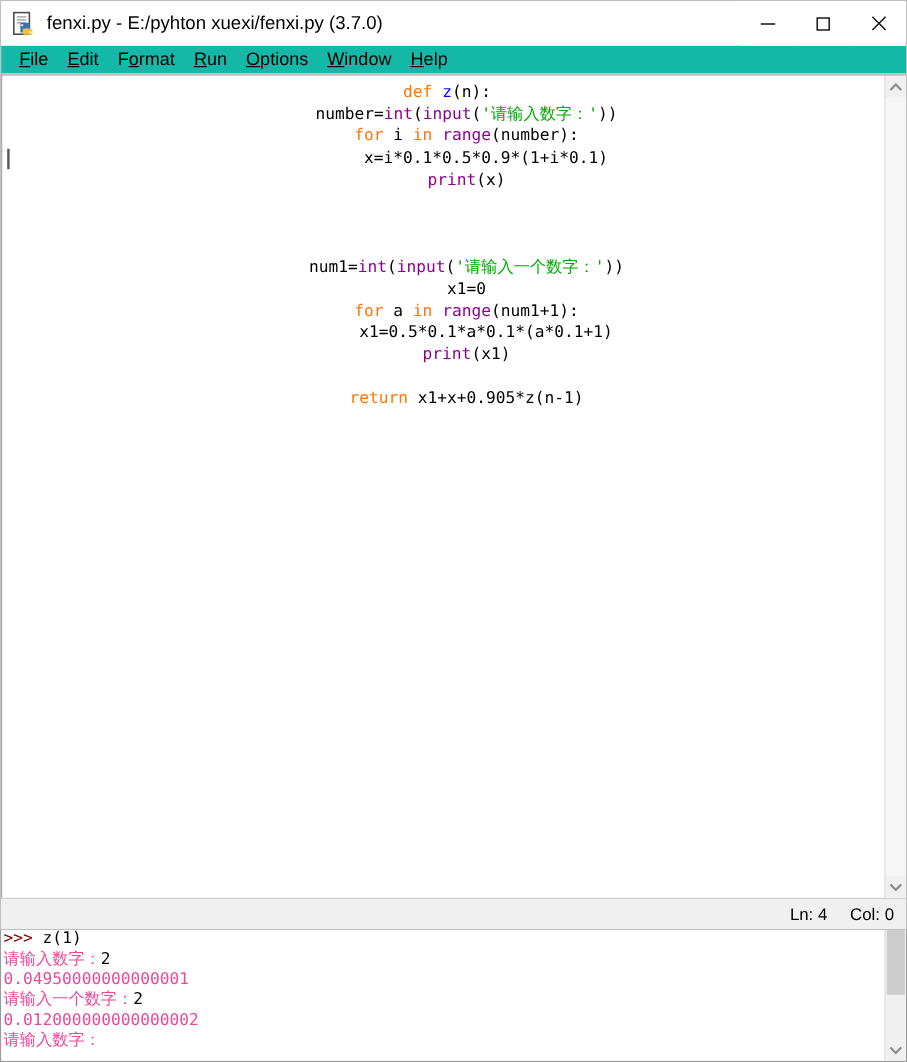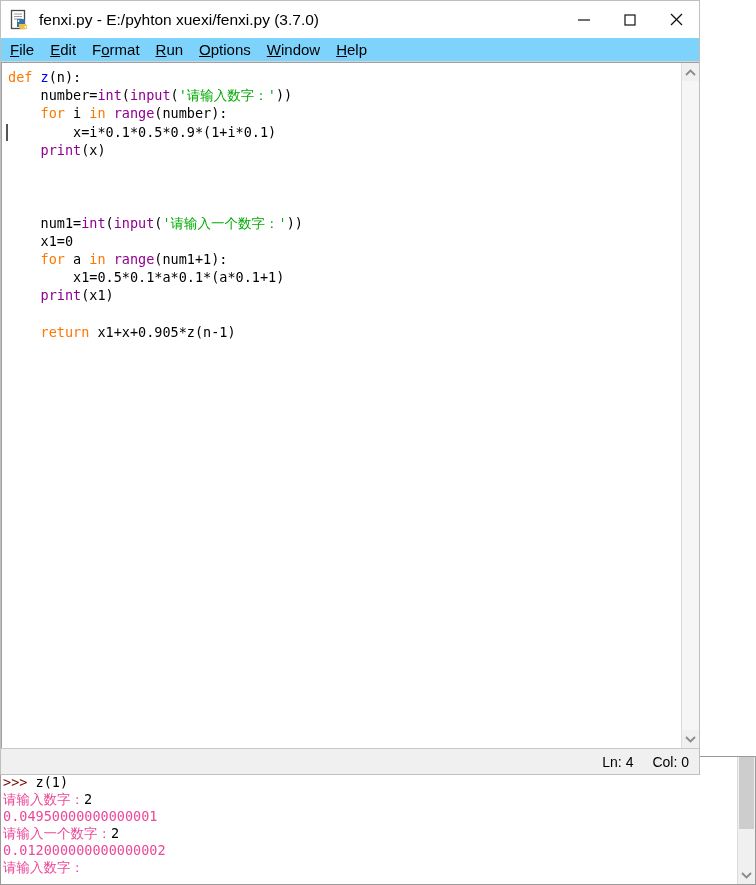--- a/index.html
+++ b/index.html
@@ -84,21 +84,21 @@
     display: flex;
     align-items: center;
     justify-content: center;
   }
 
   
   #editor-window {
     position: absolute;
     left: 0;
     top: 0;
-    width: 700px;
+    width: 756px;
     height: 775px;
     background: #f0f0f0;
     border: 1px solid #bfbfbf;
     box-sizing: border-box;
     display: flex;
     flex-direction: column;
   }
 
   
   #title-bar {
@@ -136,24 +136,24 @@
     display: flex;
     align-items: center;
     justify-content: center;
     background: #ffffff;
   }
   .win-btn svg { display: block; }
 
   
   #menu-bar {
     height: 23px;
-    background: #7dd3fc;
-    display: flex;
-    align-items: center;
-    padding-left: 1px;
+    background: #14b8a6;
+    display: flex;
+    align-items: center;
+    padding-left: 7px;
     flex: none;
     border-bottom: 1px solid #d4d4d4;
   }
   .menu-item {
     font-size: 15px;
     color: #000000;
     padding: 0 8px;
     white-space: nowrap;
     font-family: "Liberation Sans", sans-serif;
   }
@@ -178,20 +178,21 @@
     font-size: 13.5px;
     line-height: 18.2px;
     padding: 5px 0 0 6px;
     box-sizing: border-box;
   }
   .code-line {
     white-space: pre;
     height: 18.2px;
     line-height: 18.2px;
     color: #000000;
+    text-align: center;
   }
   .kw      { color: #ff7700; }
   .fname   { color: #0000ff; }
   .builtin { color: #900090; }
   .str     { color: #00aa00; }
   .plain   { color: #000000; }
 
   #caret {
     position: absolute;
     left: 4px;

